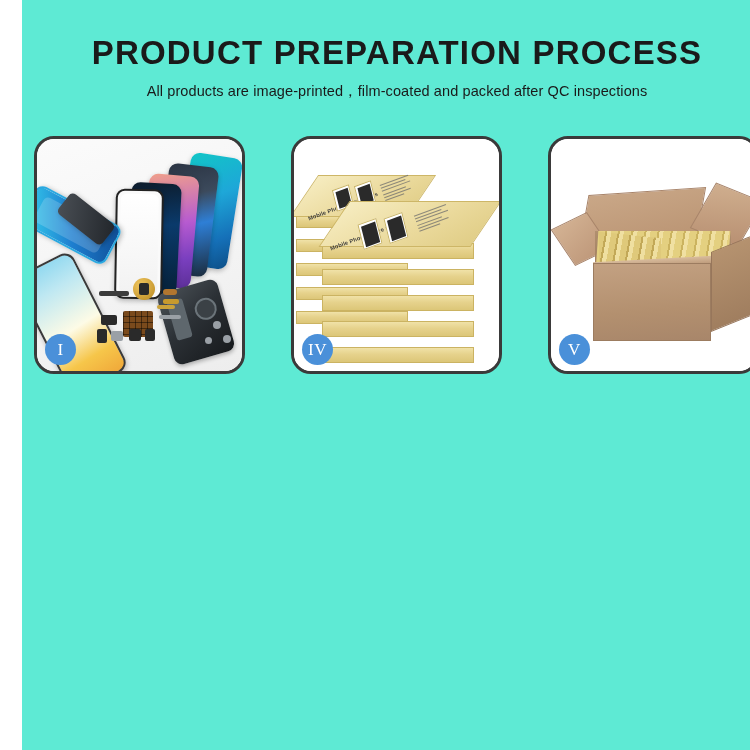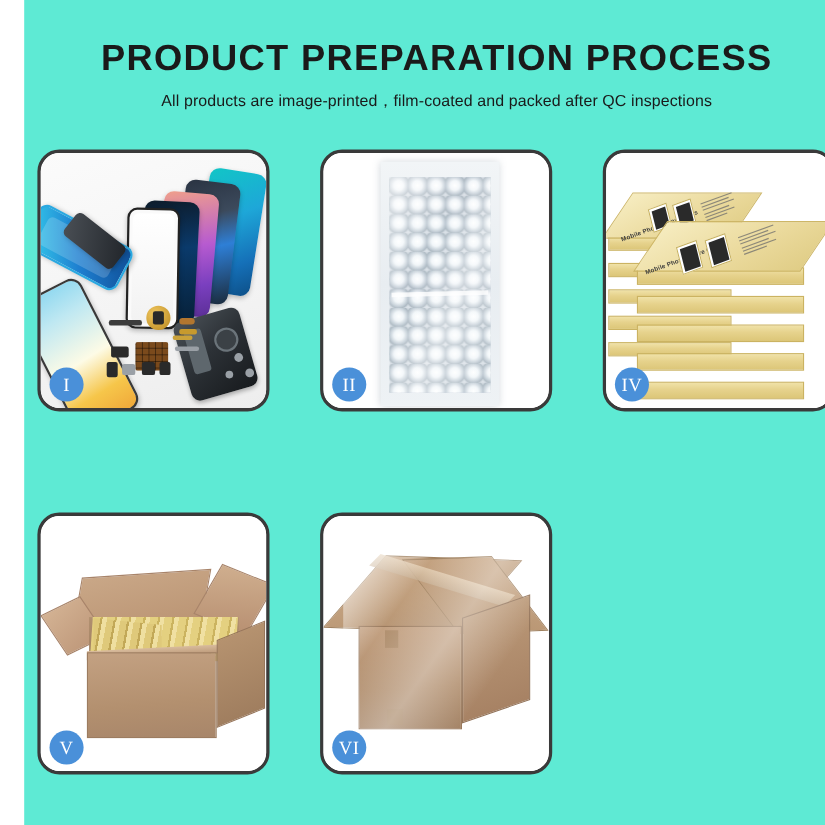--- a/index.html
+++ b/index.html
@@ -401,30 +401,20 @@
         <div class="part dark" style="left:108px;top:190px;width:10px;height:12px;"></div>
         <div class="part silver" style="left:122px;top:176px;width:22px;height:4px;"></div>
         <div class="part silver" style="left:176px;top:182px;width:8px;height:8px;border-radius:50%;"></div>
         <div class="part silver" style="left:186px;top:196px;width:8px;height:8px;border-radius:50%;"></div>
         <div class="part silver" style="left:168px;top:198px;width:7px;height:7px;border-radius:50%;"></div>
         <div class="flex-strip" style="left:120px;top:166px;width:18px;height:4px;"></div>
       </div>
       <div class="badge">I</div>
     </div>
 
-    <div class="panel p2">
-      <div class="panel-scene">
-        <div class="wrap-sheet">
-          <div class="bubbles"></div>
-          <div class="bubble-sheen"></div>
-          <div class="wrap-seam"></div>
-        </div>
-      </div>
-      <div class="badge">II</div>
-    </div>
 
 
     <div class="panel p4">
       <div class="panel-scene">
 
         <div class="stack-box" style="left:2px;top:76px;width:112px;height:13px;"></div>
         <div class="stack-box" style="left:2px;top:100px;width:112px;height:13px;"></div>
         <div class="stack-box" style="left:2px;top:124px;width:112px;height:13px;"></div>
         <div class="stack-box" style="left:2px;top:148px;width:112px;height:13px;"></div>
         <div class="stack-box" style="left:2px;top:172px;width:112px;height:13px;"></div>
@@ -480,28 +470,15 @@
         <div class="c5-inner"></div>
         <div class="c5-goods"></div>
         <div class="c5-goods2"></div>
         <div class="c5-rim"></div>
         <div class="c5-side"></div>
         <div class="c5-front"></div>
       </div>
       <div class="badge">V</div>
     </div>
 
-    <div class="panel p6">
-      <div class="panel-scene">
-        <div class="c6-top"></div>
-        <div class="c6-top2"></div>
-        <div class="c6-tape"></div>
-        <div class="c6-side"></div>
-        <div class="c6-front"></div>
-        <div class="c6-tab" style="left:56px;top:104px;width:12px;height:16px;"></div>
-        <div class="c6-tab" style="left:58px;top:176px;width:14px;height:14px;"></div>
-        <div class="c6-wrapsheen"></div>
-      </div>
-      <div class="badge">VI</div>
-    </div>
 
   </div>
 </div>
 
 </body></html>

